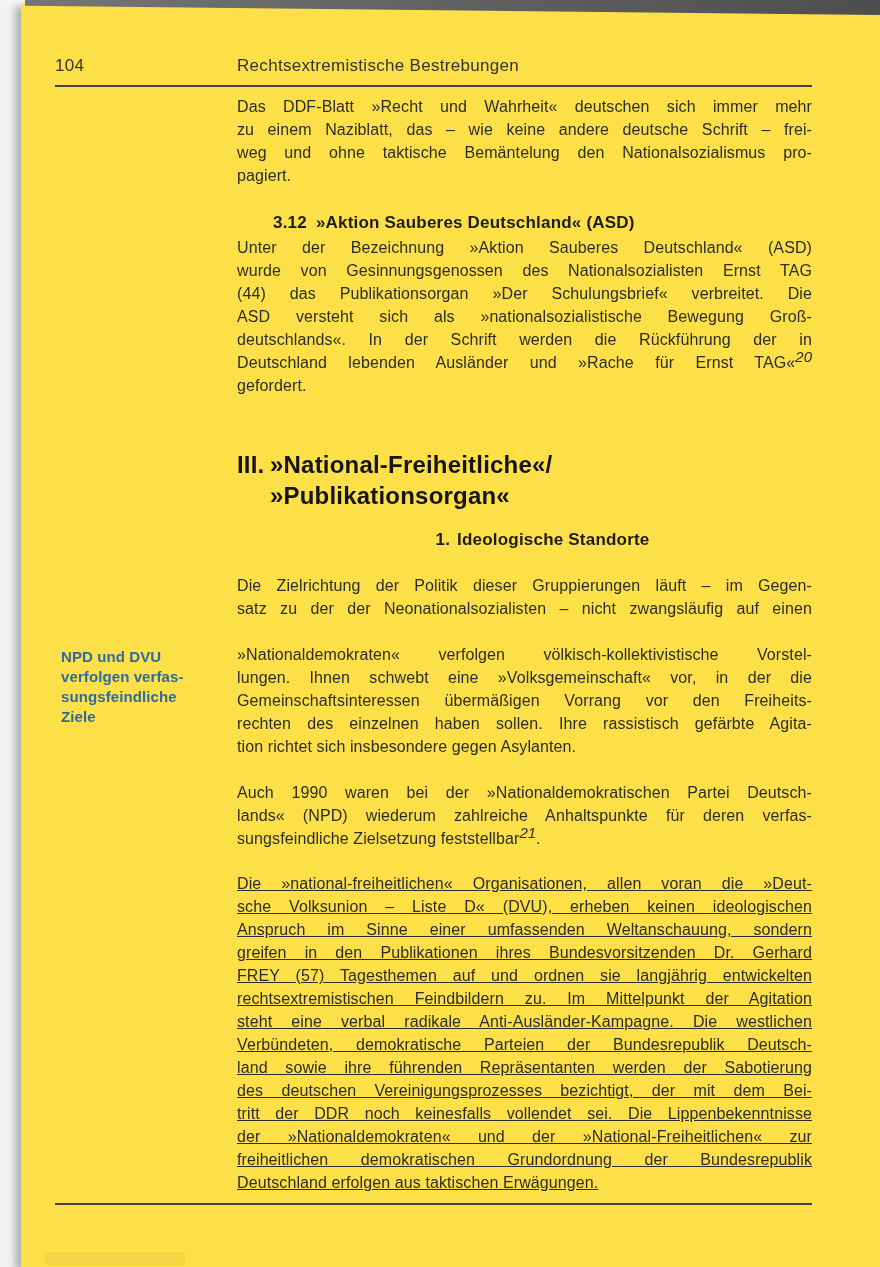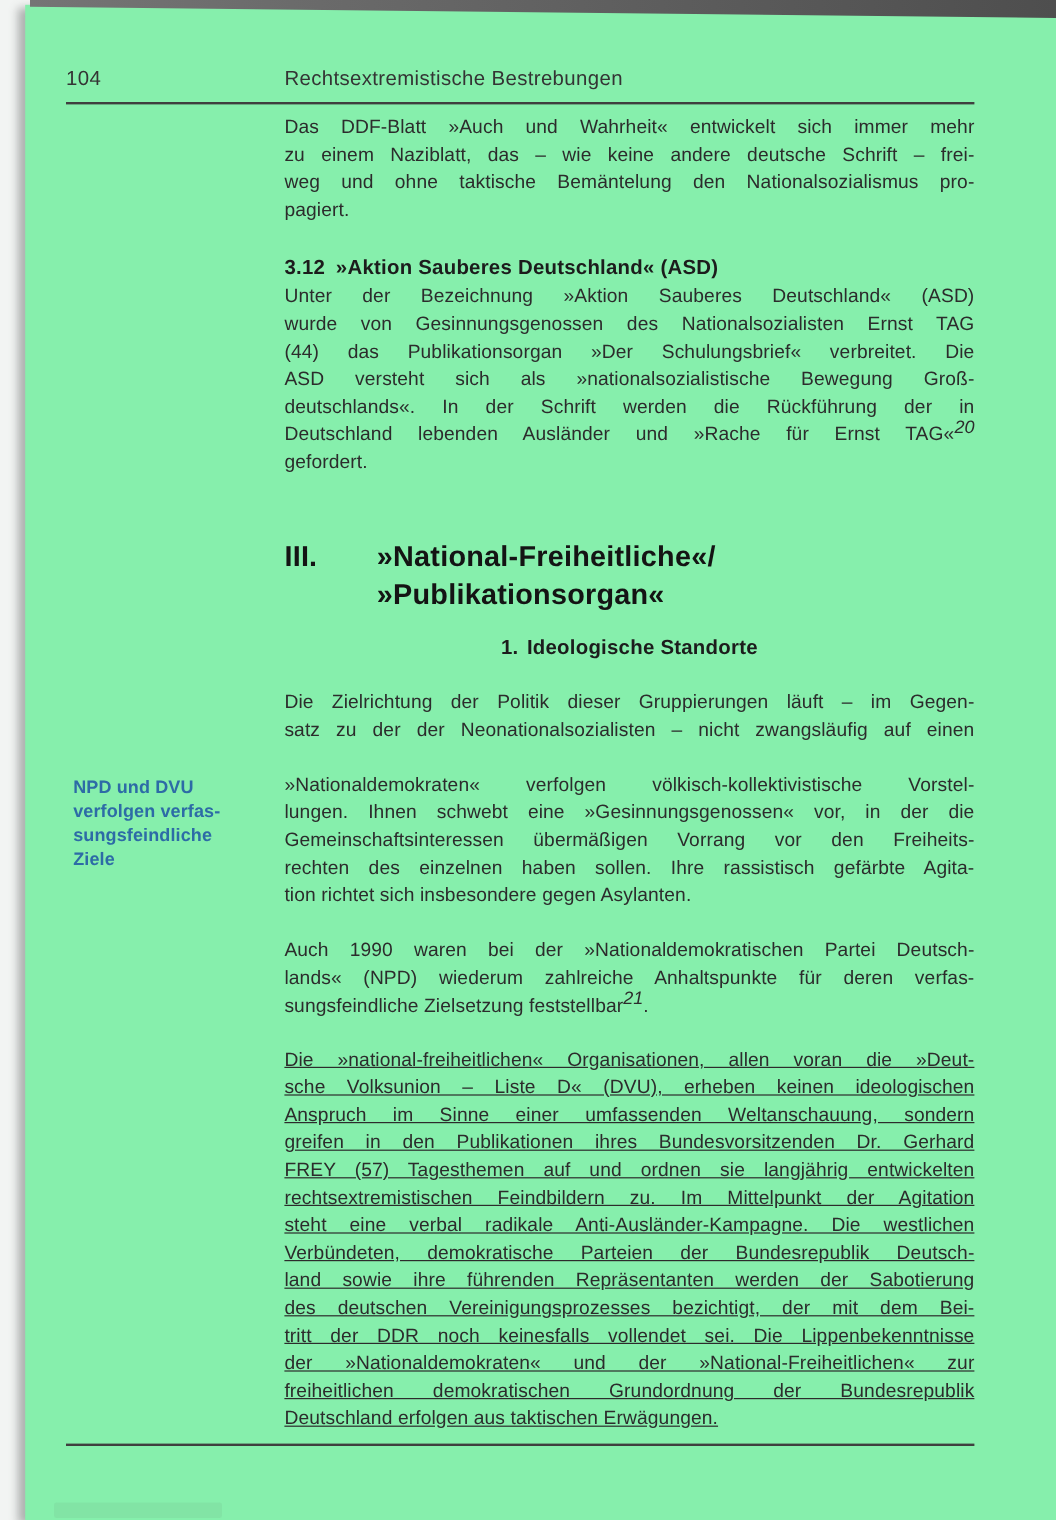--- a/index.html
+++ b/index.html
@@ -6,21 +6,21 @@
   body {
     width: 880px; height: 1267px;
     position: relative; overflow: hidden;
     background: #f2f4f3;
     font-family: "Liberation Sans", sans-serif;
     -webkit-font-smoothing: antialiased;
   }
   .page {
     position: absolute; left: 21px; top: 4px;
     width: 859px; height: 1263px;
-    background: #86efac;
+    background: #fde047;
     box-shadow: -6px 3px 7px rgba(90, 95, 93, 0.45);
   }
   .scan-top {
     position: absolute; left: 25px; top: 0; width: 855px; height: 15px;
     background: linear-gradient(to right, #757575, #4e4e4e);
     clip-path: polygon(0 0, 100% 0, 100% 100%, 0 38%);
     z-index: 5;
   }
   .smudge {
     position: absolute; left: 24px; top: 1248px; width: 140px; height: 13px;
@@ -34,81 +34,81 @@
   }
   .col { width: 575px; }
   .bodytext {
     font-size: 16px; line-height: 23px; color: #2c2c2c;
     letter-spacing: 0.1px;
   }
   .line { white-space: normal; }
   .line.just { text-align: justify; text-align-last: justify; }
   sup { font-size: 15px; line-height: 0; vertical-align: 6px; letter-spacing: 0; font-style: italic; }
   .h-section { font-size: 17px; font-weight: 700; color: #1c1c1c; letter-spacing: 0.2px; }
-  .h-section .num { margin-right: 9px; }
+  .h-section .num { margin-right: 9px; margin-left: 36px; }
   .h-chapter {
     display: flex; font-size: 24px; font-weight: 700; line-height: 31px;
     color: #141414; letter-spacing: 0.2px;
   }
   .h-chapter .numeral { width: 33px; flex: 0 0 33px; }
   .margin-note {
     width: 165px; font-size: 15px; font-weight: 700; line-height: 20px;
     color: #2d6ba6; letter-spacing: 0.1px;
   }
 </style>
 </head>
 <body>
 
 <div class="page">
 
   <div class="abs header-num" style="left:34px; top:52px;">104</div>
   <div class="abs header-title" style="left:216px; top:52px;">Rechtsextremistische Bestrebungen</div>
   <div class="abs rule" style="left:34px; top:81px; width:757px;"></div>
 
   <div class="abs col bodytext" style="left:216px; top:91px;">
-      <div class="line just">Das DDF-Blatt »Auch und Wahrheit« entwickelt sich immer mehr</div>
+      <div class="line just">Das DDF-Blatt »Recht und Wahrheit« deutschen sich immer mehr</div>
       <div class="line just">zu einem Naziblatt, das – wie keine andere deutsche Schrift – frei-</div>
       <div class="line just">weg und ohne taktische Bemäntelung den Nationalsozialismus pro-</div>
       <div class="line">pagiert.</div>
     </div>
 
   <div class="abs col h-section" style="left:216px; top:209px;">
     <span class="num">3.12</span><span>»Aktion Sauberes Deutschland« (ASD)</span>
   </div>
 
   <div class="abs col bodytext" style="left:216px; top:232px;">
       <div class="line just">Unter der Bezeichnung »Aktion Sauberes Deutschland« (ASD)</div>
       <div class="line just">wurde von Gesinnungsgenossen des Nationalsozialisten Ernst TAG</div>
       <div class="line just">(44) das Publikationsorgan »Der Schulungsbrief« verbreitet. Die</div>
       <div class="line just">ASD versteht sich als »nationalsozialistische Bewegung Groß-</div>
       <div class="line just">deutschlands«. In der Schrift werden die Rückführung der in</div>
       <div class="line just">Deutschland lebenden Ausländer und »Rache für Ernst TAG«<sup>20</sup></div>
       <div class="line">gefordert.</div>
     </div>
 
-  <div class="abs h-chapter" style="left:216px; top:445px; width:600px;gap:44px;">
+  <div class="abs h-chapter" style="left:216px; top:445px; width:600px;">
     <span class="numeral">III.</span>
     <span>
       <span style="display:block">»National-Freiheitliche«/</span>
       <span style="display:block">»Publikationsorgan«</span>
     </span>
   </div>
 
   <div class="abs col h-section" style="left:216px; top:526px;text-align:center;">
     <span class="num" style="margin-right:7px;">1.</span><span>Ideologische Standorte</span>
   </div>
 
   <div class="abs col bodytext" style="left:216px; top:570px;">
       <div class="line just">Die Zielrichtung der Politik dieser Gruppierungen läuft – im Gegen-</div>
       <div class="line just">satz zu der der Neonationalsozialisten – nicht zwangsläufig auf einen</div>
     </div>
 
   <div class="abs col bodytext" style="left:216px; top:639px;">
       <div class="line just">»Nationaldemokraten« verfolgen völkisch-kollektivistische Vorstel-</div>
-      <div class="line just">lungen. Ihnen schwebt eine »Gesinnungsgenossen« vor, in der die</div>
+      <div class="line just">lungen. Ihnen schwebt eine »Volksgemeinschaft« vor, in der die</div>
       <div class="line just">Gemeinschaftsinteressen übermäßigen Vorrang vor den Freiheits-</div>
       <div class="line just">rechten des einzelnen haben sollen. Ihre rassistisch gefärbte Agita-</div>
       <div class="line">tion richtet sich insbesondere gegen Asylanten.</div>
     </div>
 
   <div class="abs margin-note" style="left:40px; top:643px;">
       <div class="line">NPD und DVU</div>
       <div class="line">verfolgen verfas-</div>
       <div class="line">sungsfeindliche</div>
       <div class="line">Ziele</div>

